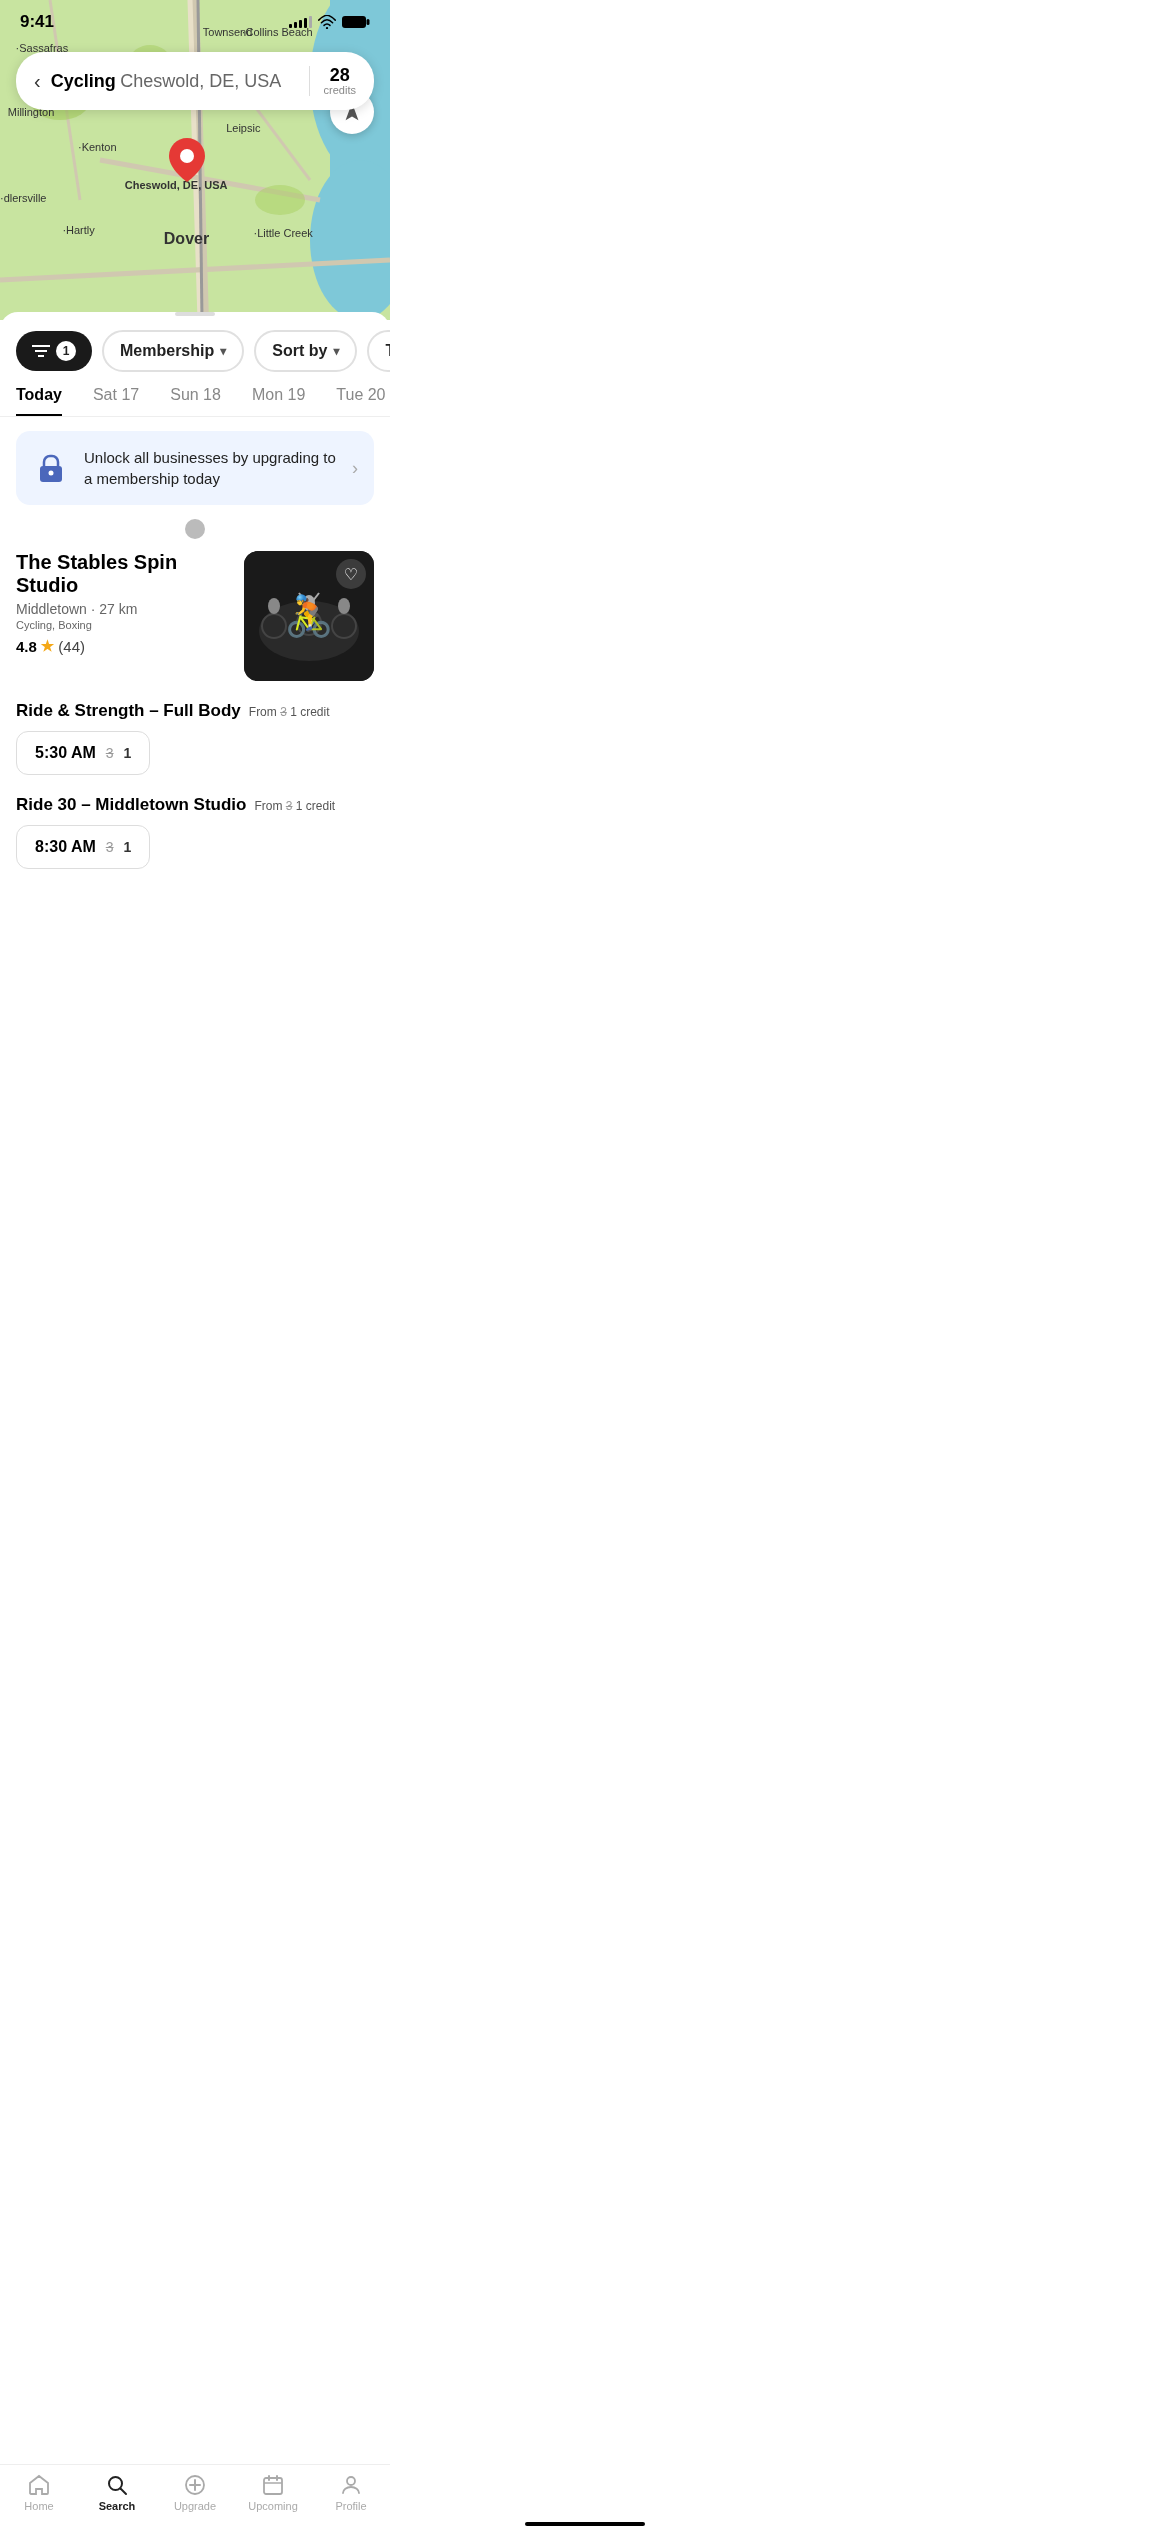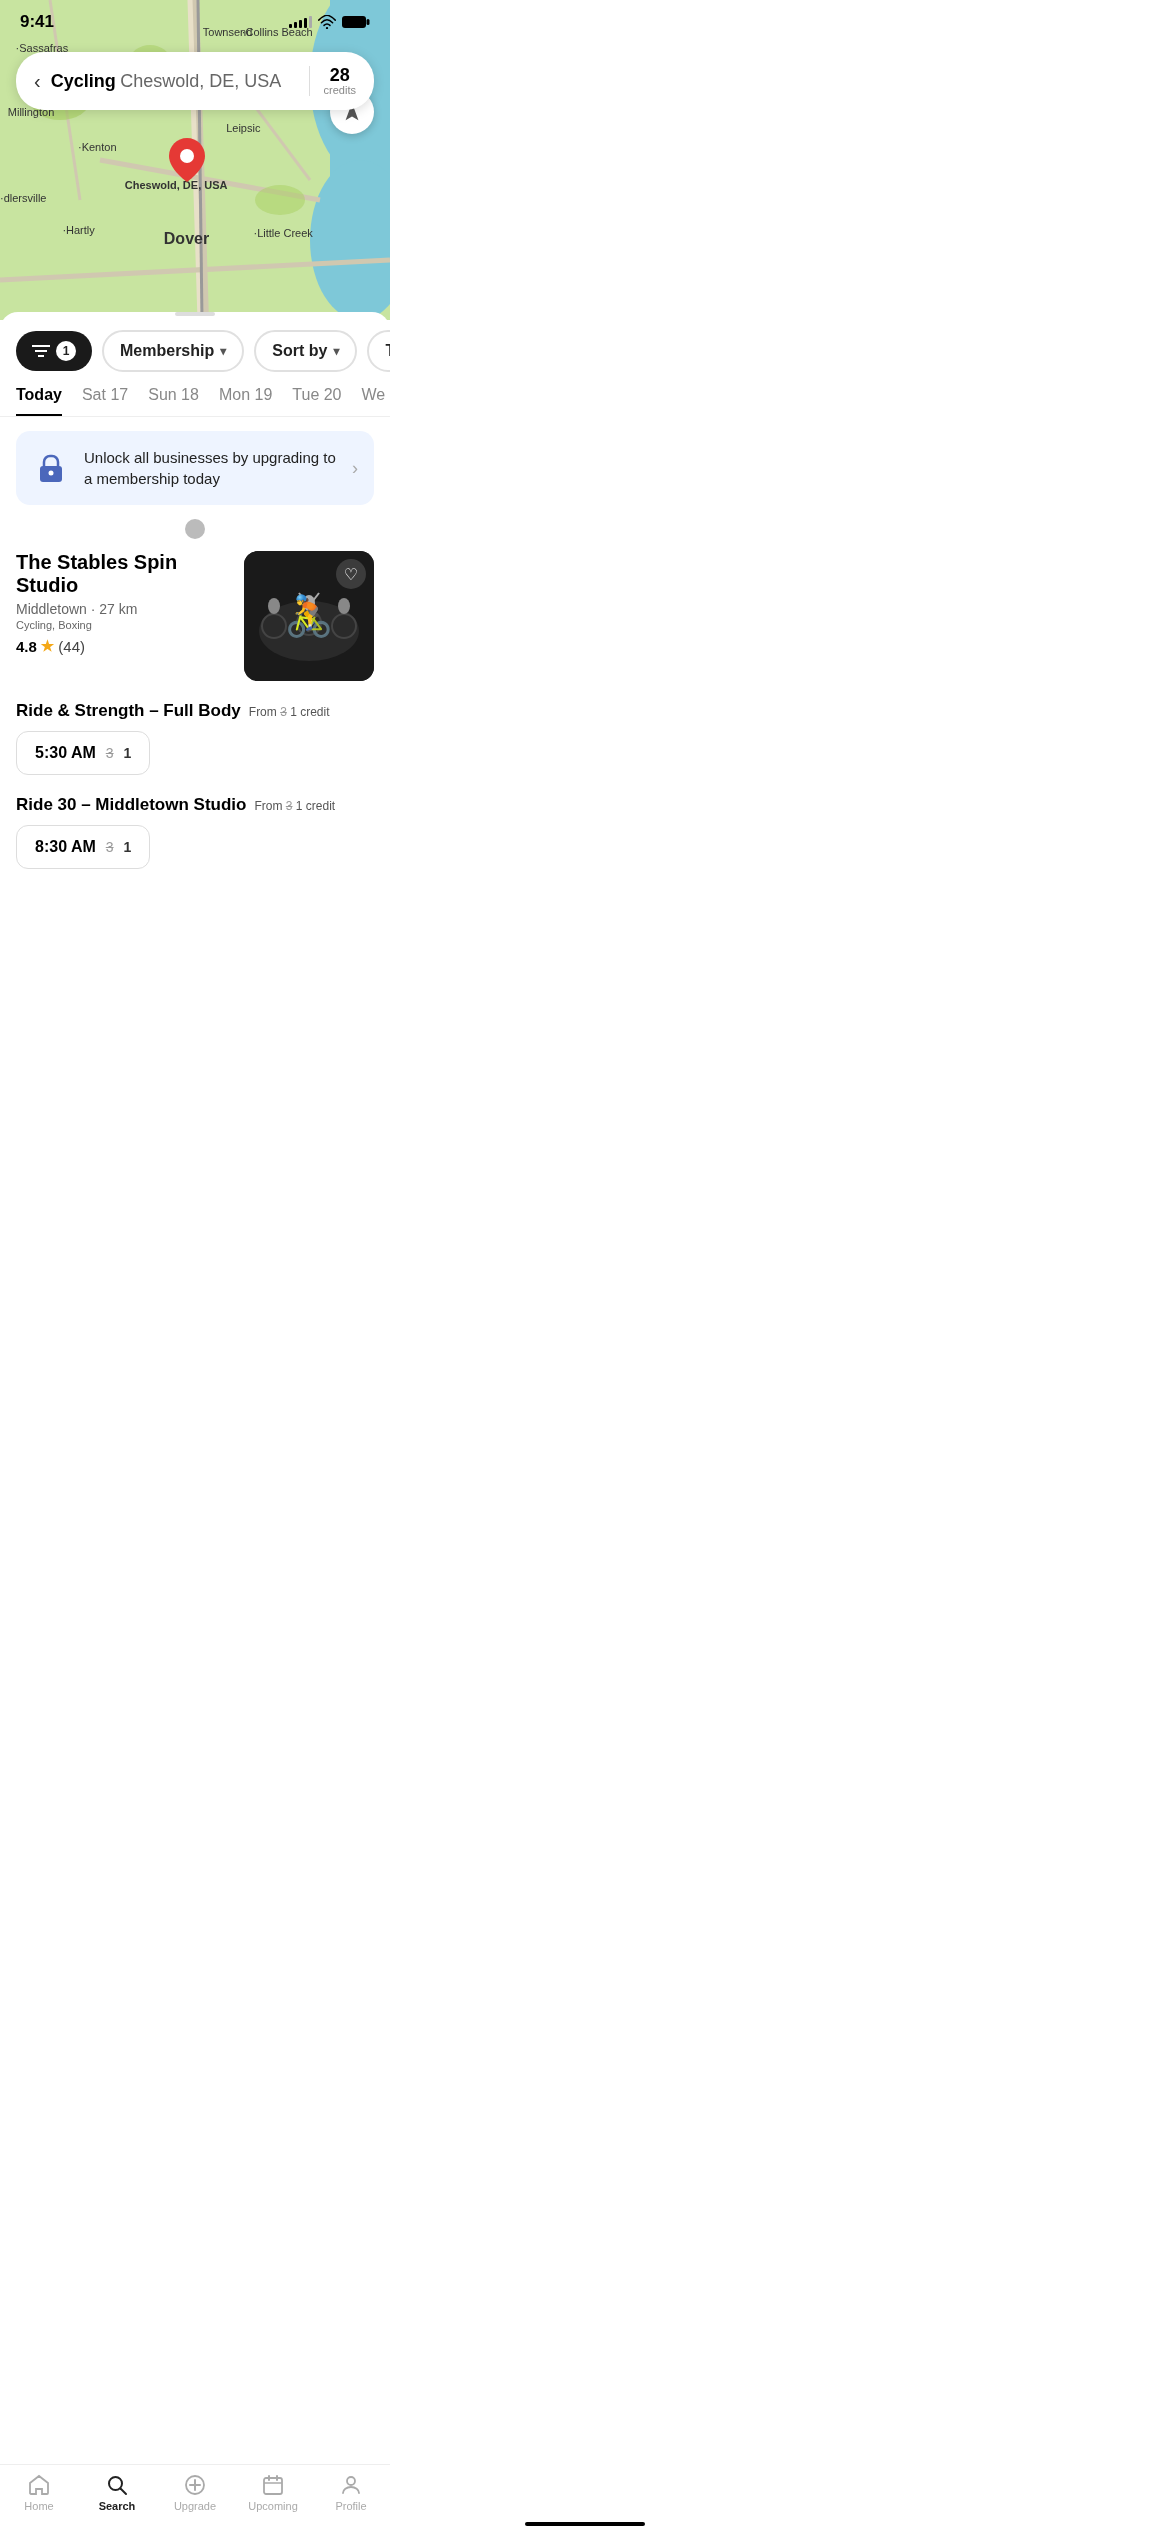--- a/index.html
+++ b/index.html
@@ -204,21 +204,21 @@
       align-items: center;
       justify-content: center;
       font-size: 12px;
       font-weight: 700;
     }
 
     
     .day-tabs {
       display: flex;
       padding: 0 16px;
-      gap: 20px;
+      gap: 31px;
       border-bottom: 1px solid #eee;
       overflow-x: auto;
       scrollbar-width: none;
     }
     .day-tabs::-webkit-scrollbar { display: none; }
     .day-tab {
       font-size: 16px;
       font-weight: 500;
       color: #888;
       padding-bottom: 10px;

